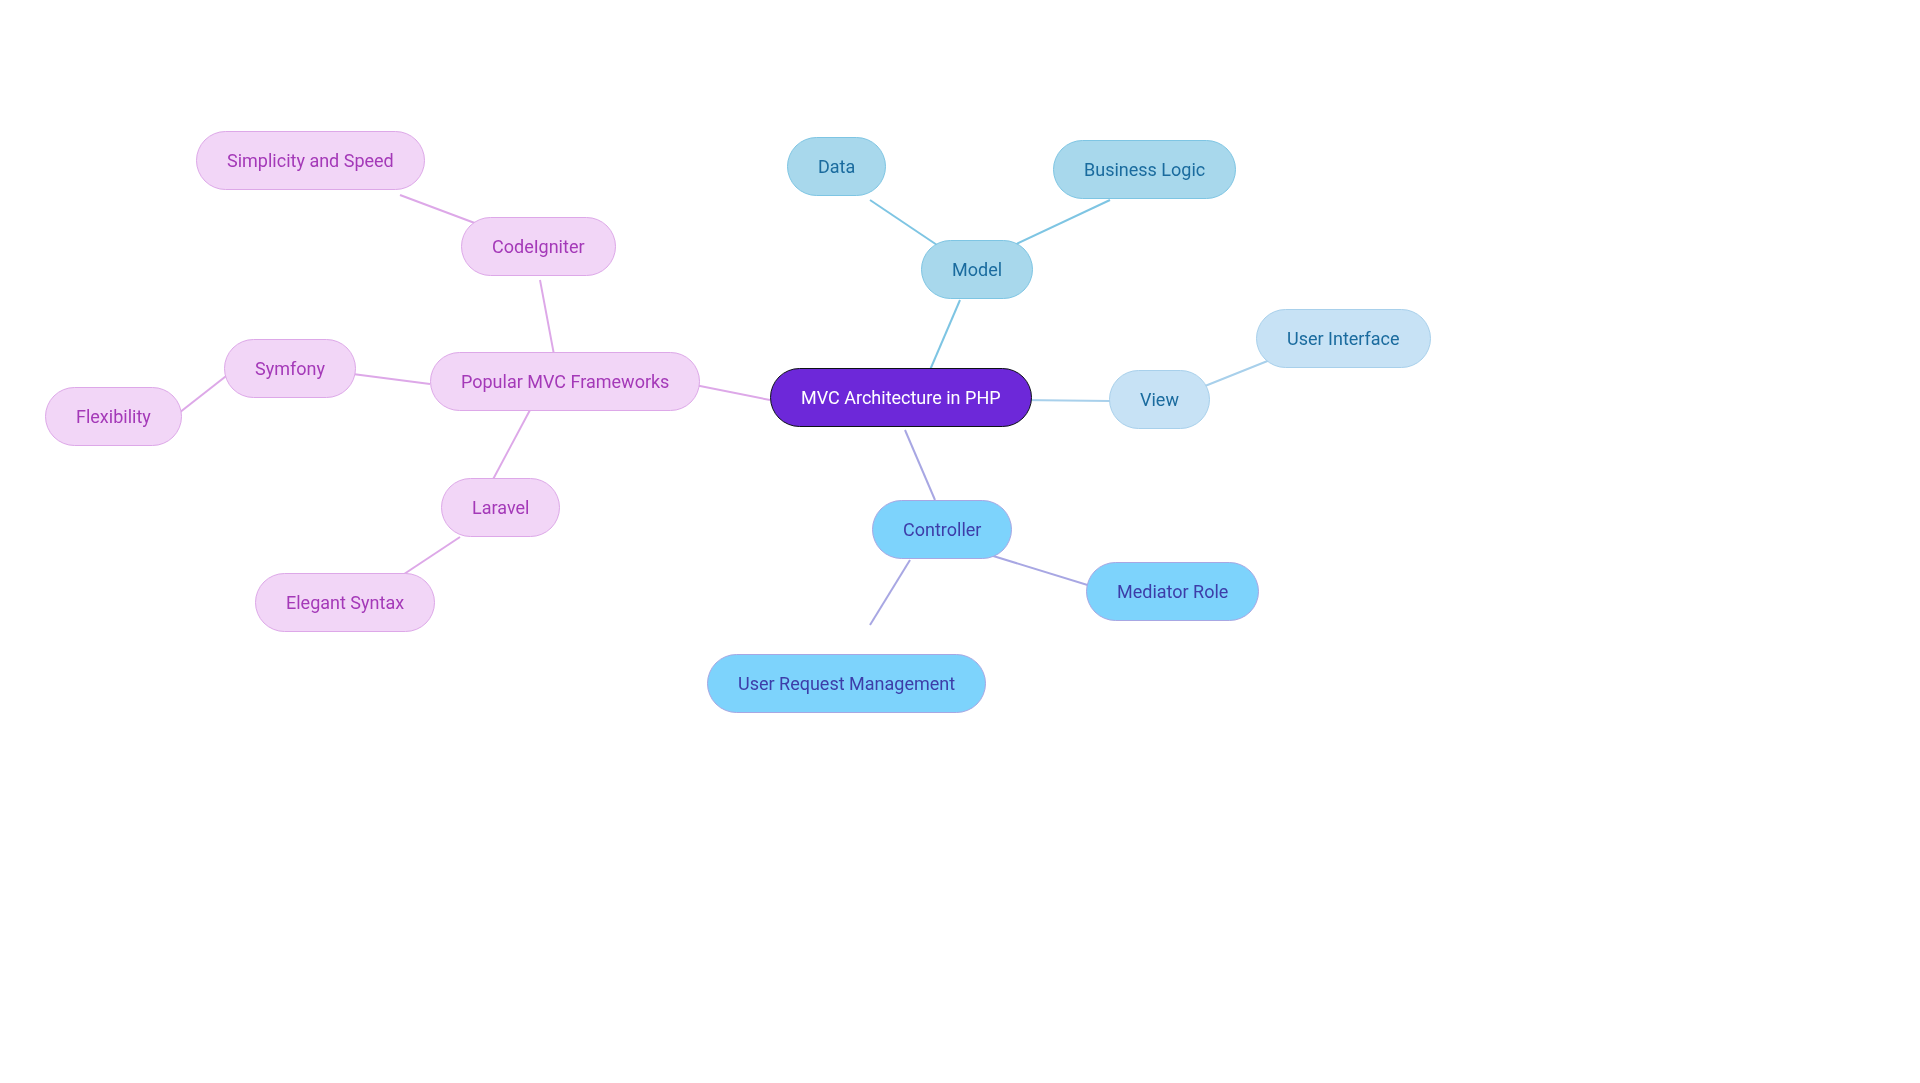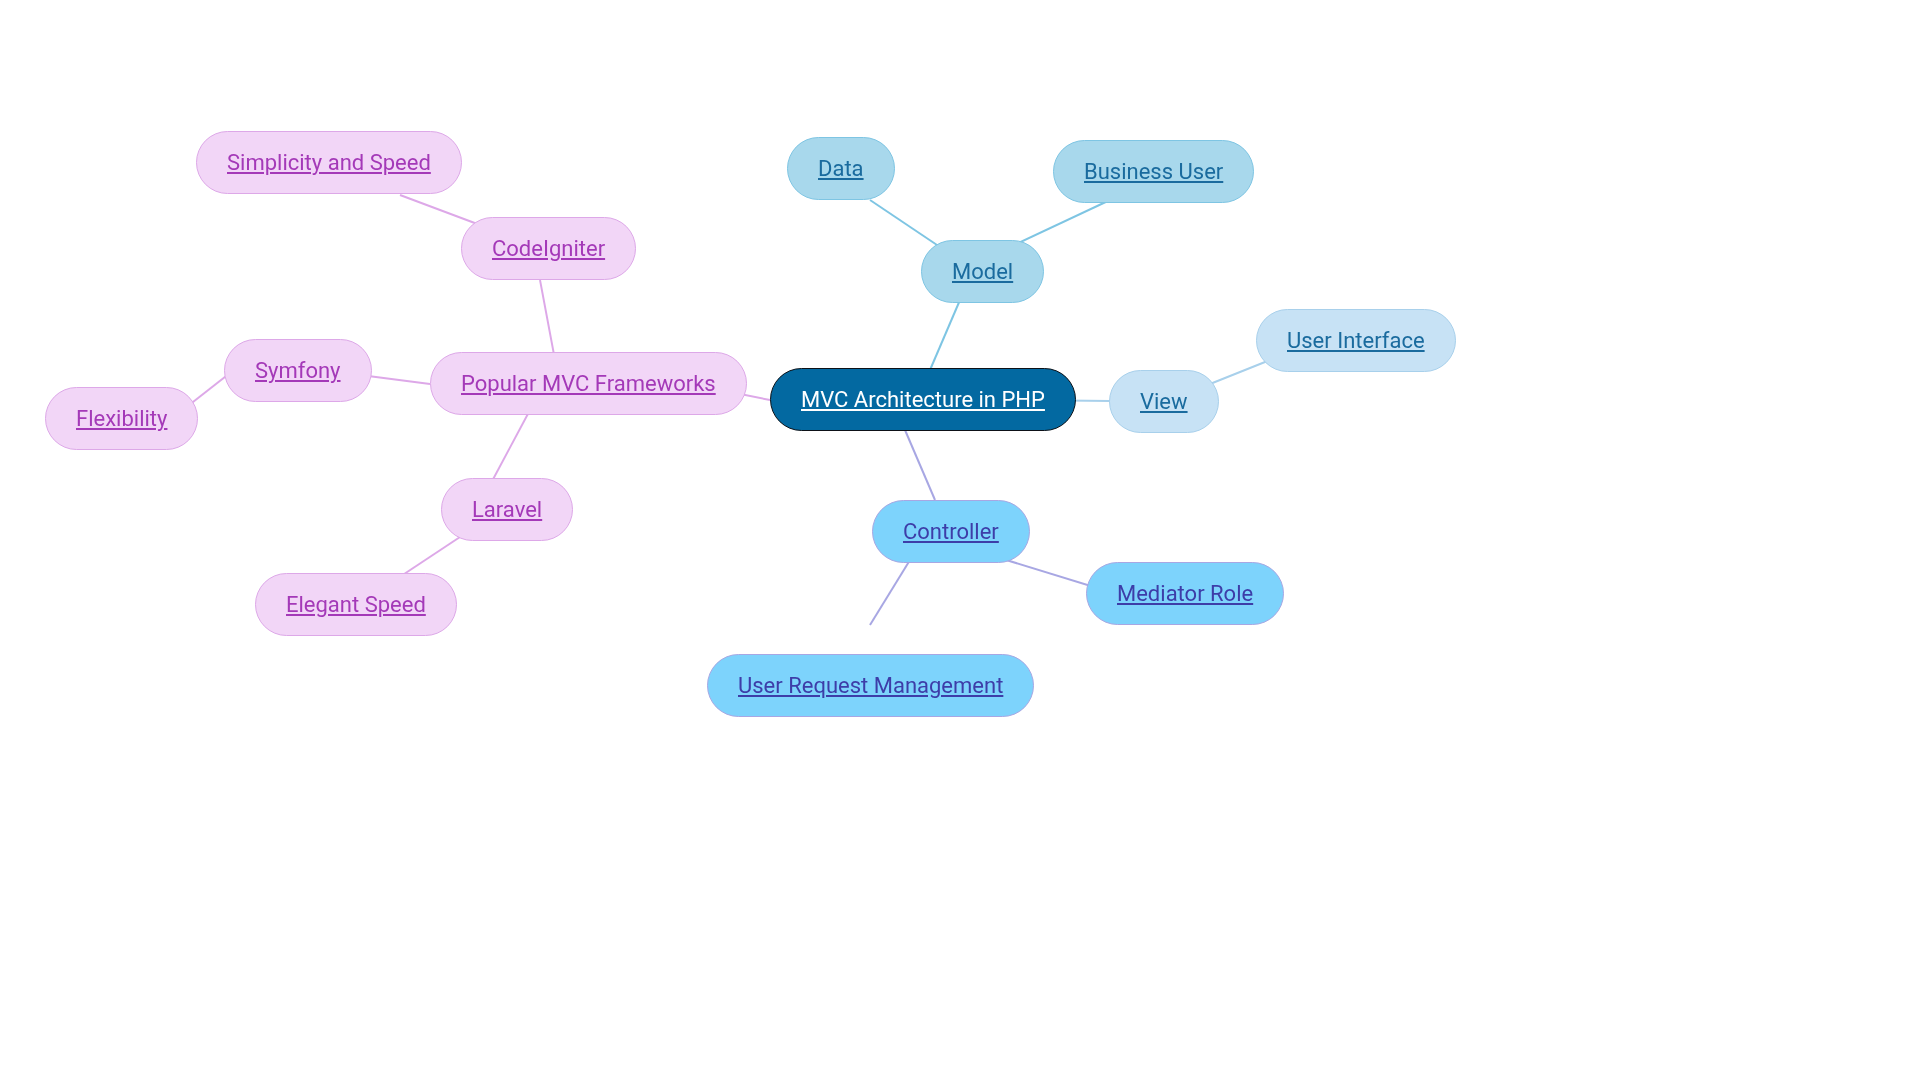--- a/index.html
+++ b/index.html
@@ -8,30 +8,29 @@
     height: 1083px;
     background: #ffffff;
     position: relative;
     font-family: -apple-system, BlinkMacSystemFont, "Segoe UI", Roboto, sans-serif;
     overflow: hidden;
   }
   .node {
     position: absolute;
     padding: 18px 30px;
     border-radius: 999px;
-    font-size: 22px;
+    font-size: 18px;
     white-space: nowrap;
     display: flex;
     align-items: center;
     justify-content: center;
     border: 1.5px solid;
-    text-decoration: underline;
   }
   .node-center {
-    background: #0369a1;
+    background: #6d28d9;
     color: #ffffff;
     border-color: #0d1117;
   }
   .node-purple {
     background: #f2d6f7;
     color: #a439b8;
     border-color: #dda8e8;
   }
   .node-blue1 {
     background: #a8d8ec;
@@ -110,31 +109,31 @@
 <div class="node node-purple" style="left:224px; top:339px;">
   <span>Symfony</span>
 </div>
 <div class="node node-purple" style="left:45px; top:387px;">
   <span>Flexibility</span>
 </div>
 <div class="node node-purple" style="left:441px; top:478px;">
   <span>Laravel</span>
 </div>
 <div class="node node-purple" style="left:255px; top:573px;">
-  <span>Elegant Speed</span>
+  <span>Elegant Syntax</span>
 </div>
 
 <div class="node node-blue1" style="left:921px; top:240px;">
   <span>Model</span>
 </div>
 <div class="node node-blue1" style="left:787px; top:137px;">
   <span>Data</span>
 </div>
 <div class="node node-blue1" style="left:1053px; top:140px;">
-  <span>Business User</span>
+  <span>Business Logic</span>
 </div>
 
 <div class="node node-blue2" style="left:1109px; top:370px;">
   <span>View</span>
 </div>
 <div class="node node-blue2" style="left:1256px; top:309px;">
   <span>User Interface</span>
 </div>
 
 <div class="node node-violet" style="left:872px; top:500px;">

